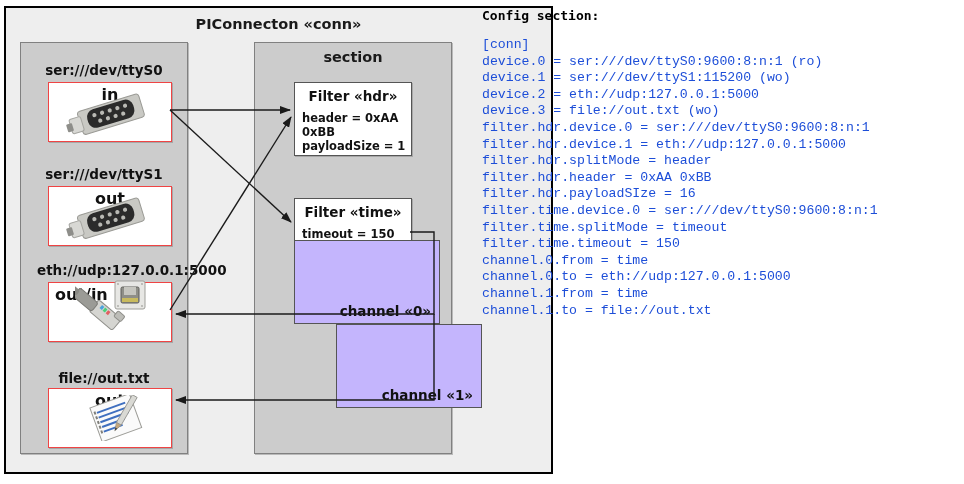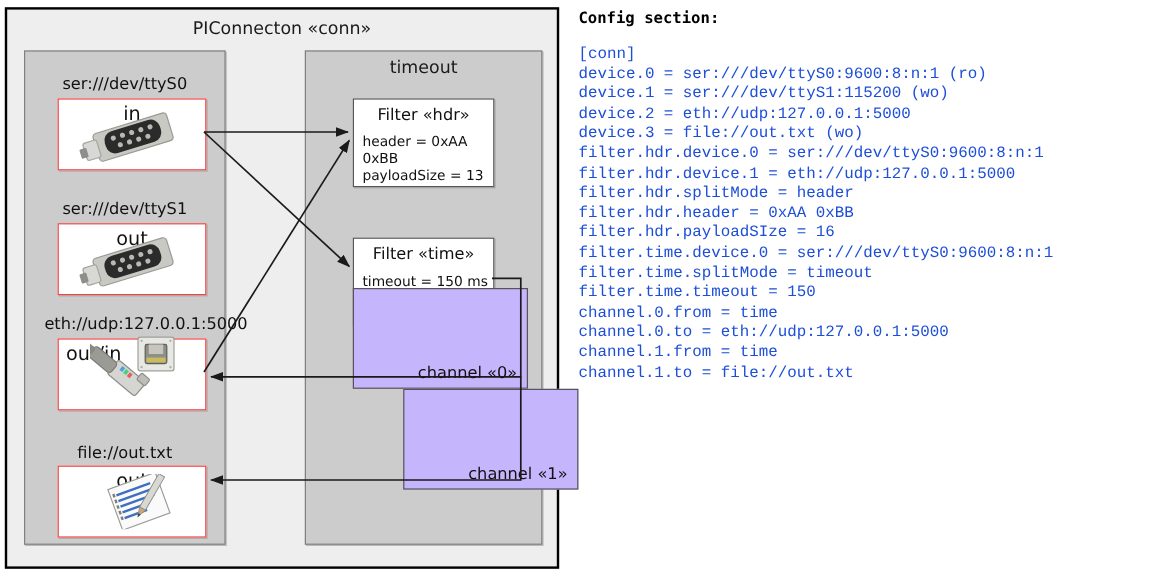--- a/index.html
+++ b/index.html
@@ -1,21 +1,21 @@
 <!DOCTYPE html>
 <html><head>
 <meta charset="utf-8">
 <style>
   html,body{margin:0;padding:0;background:#ffffff;}
   body{width:964px;height:484px;position:relative;overflow:hidden;
        font-family:"DejaVu Sans","Liberation Sans",sans-serif;}
 
   
-  #diagram-frame{position:absolute;left:4px;top:6px;width:462px;height:468px;
-    background:#eeeeee;border:2px solid #000;box-sizing:border-box;}
+  #diagram-frame{position:absolute;left:4px;top:6px;width:549px;height:468px;
+    background:#eeeeee;border:2px solid #000;box-sizing:border-box;font-weight:bold;}
   #diagram-title{position:absolute;left:0;top:8px;width:100%;text-align:center;
     font-size:14.5px;color:#1a1a1a;}
 
   
   .group-panel{position:absolute;background:#cccccc;border:1px solid #808080;
     box-sizing:border-box;box-shadow:1px 1px 0 rgba(0,0,0,.22);}
   #devices-panel{left:14px;top:34px;width:168px;height:412px;}
   #filters-panel{left:248px;top:34px;width:198px;height:412px;}
   .group-title{position:absolute;left:0;top:6px;width:100%;text-align:center;
     font-size:14.5px;color:#1a1a1a;}
@@ -64,21 +64,21 @@
 
 <div id="diagram-frame">
 
   <div id="diagram-title">PIConnecton «conn»</div>
 
   <div class="group-panel" id="devices-panel">
     <div class="group-title"></div>
   </div>
 
   <div class="group-panel" id="filters-panel">
-    <div class="group-title">timeout</div>
+    <div class="group-title">section</div>
   </div>
 
   <div class="device-label" style="left:14px;top:54px;">ser:///dev/ttyS0</div>
   <div class="device-box" style="left:42px;top:74px;">
     <div class="device-dir dir-center">in</div>
     <span class="icon-wrap">
       <svg width="100" height="42" viewBox="0 0 100 42">
         <g transform="rotate(-17 50 21)">
           <rect x="14" y="8" width="64" height="24" rx="3" fill="#c9c9c4" stroke="#9a9a95" stroke-width="1"></rect>
           <rect x="22" y="10" width="48" height="19" rx="8" fill="#2b2b2b"></rect>
@@ -182,21 +182,21 @@
           <polygon points="34.7,35 36.9,35 35.75,38" fill="#3b3b3b"></polygon>
         </g>
       </svg>
     </span>
   </div>
 
   <div class="filter-box" id="filter-hdr">
     <div class="filter-title">Filter «hdr»</div>
     <div class="filter-props">
       <div>header = 0xAA 0xBB</div>
-      <div>payloadSize = 13</div>
+      <div>payloadSize = 1</div>
     </div>
   </div>
 
   <div class="filter-box" id="filter-time">
     <div class="filter-title">Filter «time»</div>
     <div class="filter-props">
       <div>timeout = 150 ms</div>
     </div>
   </div>
 

